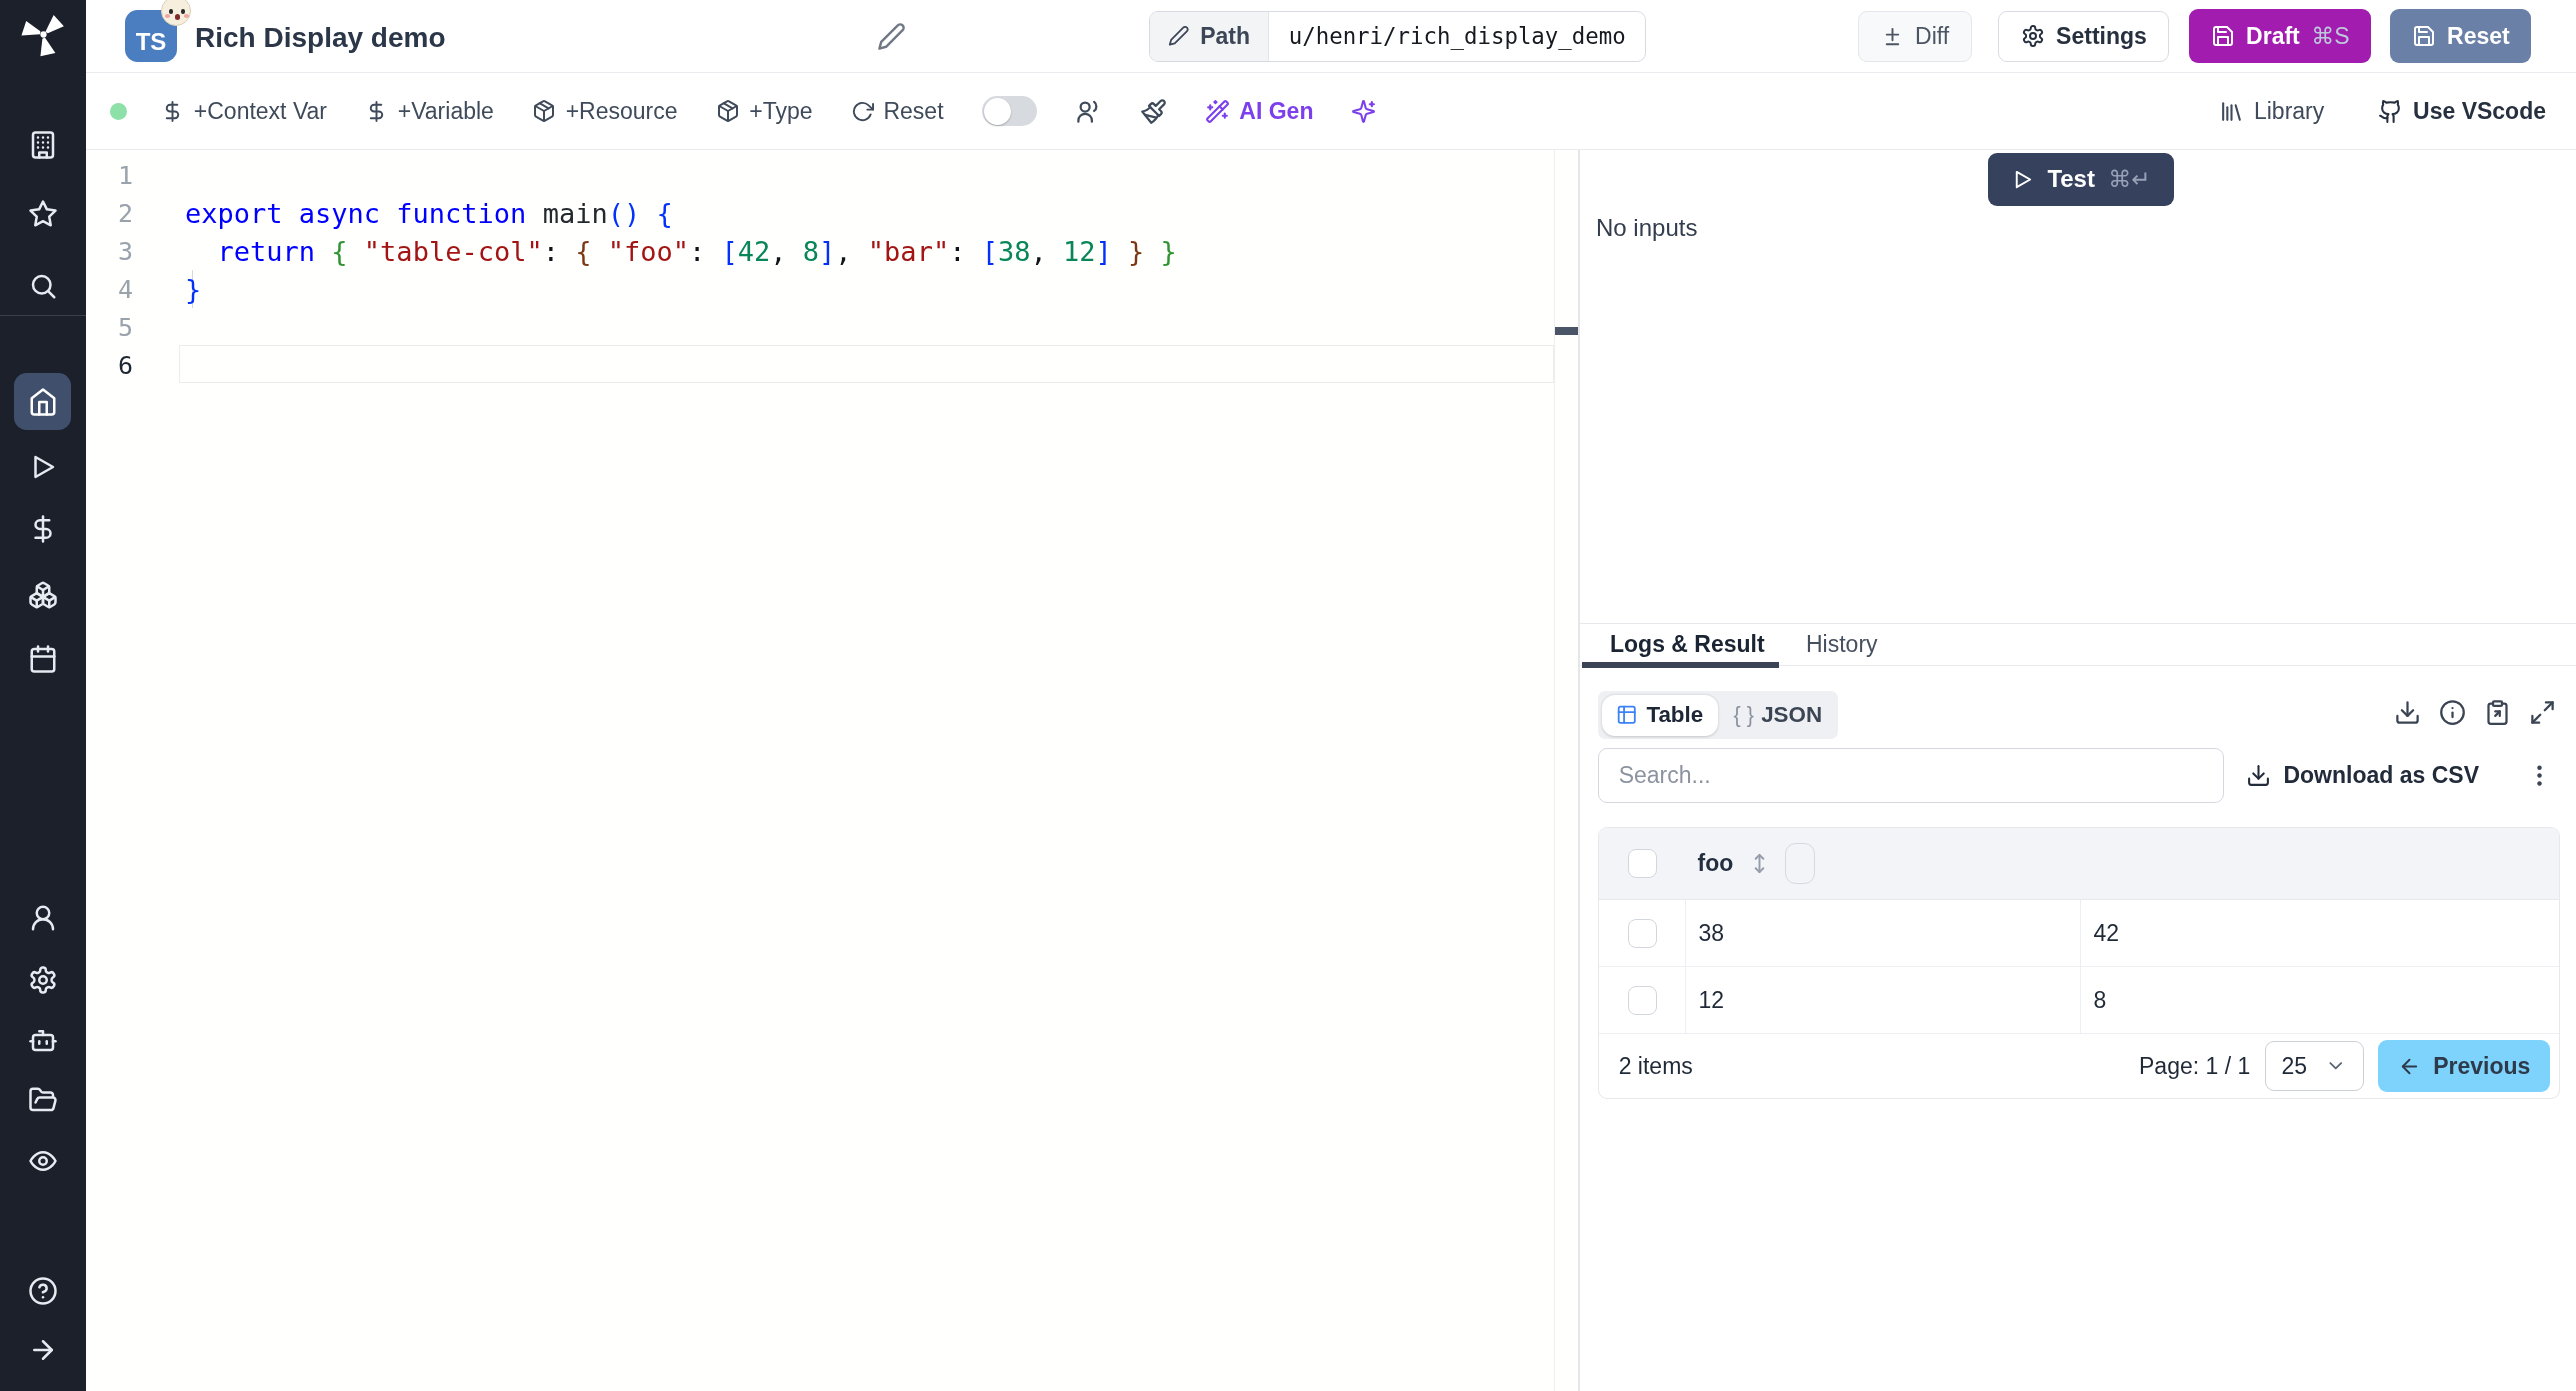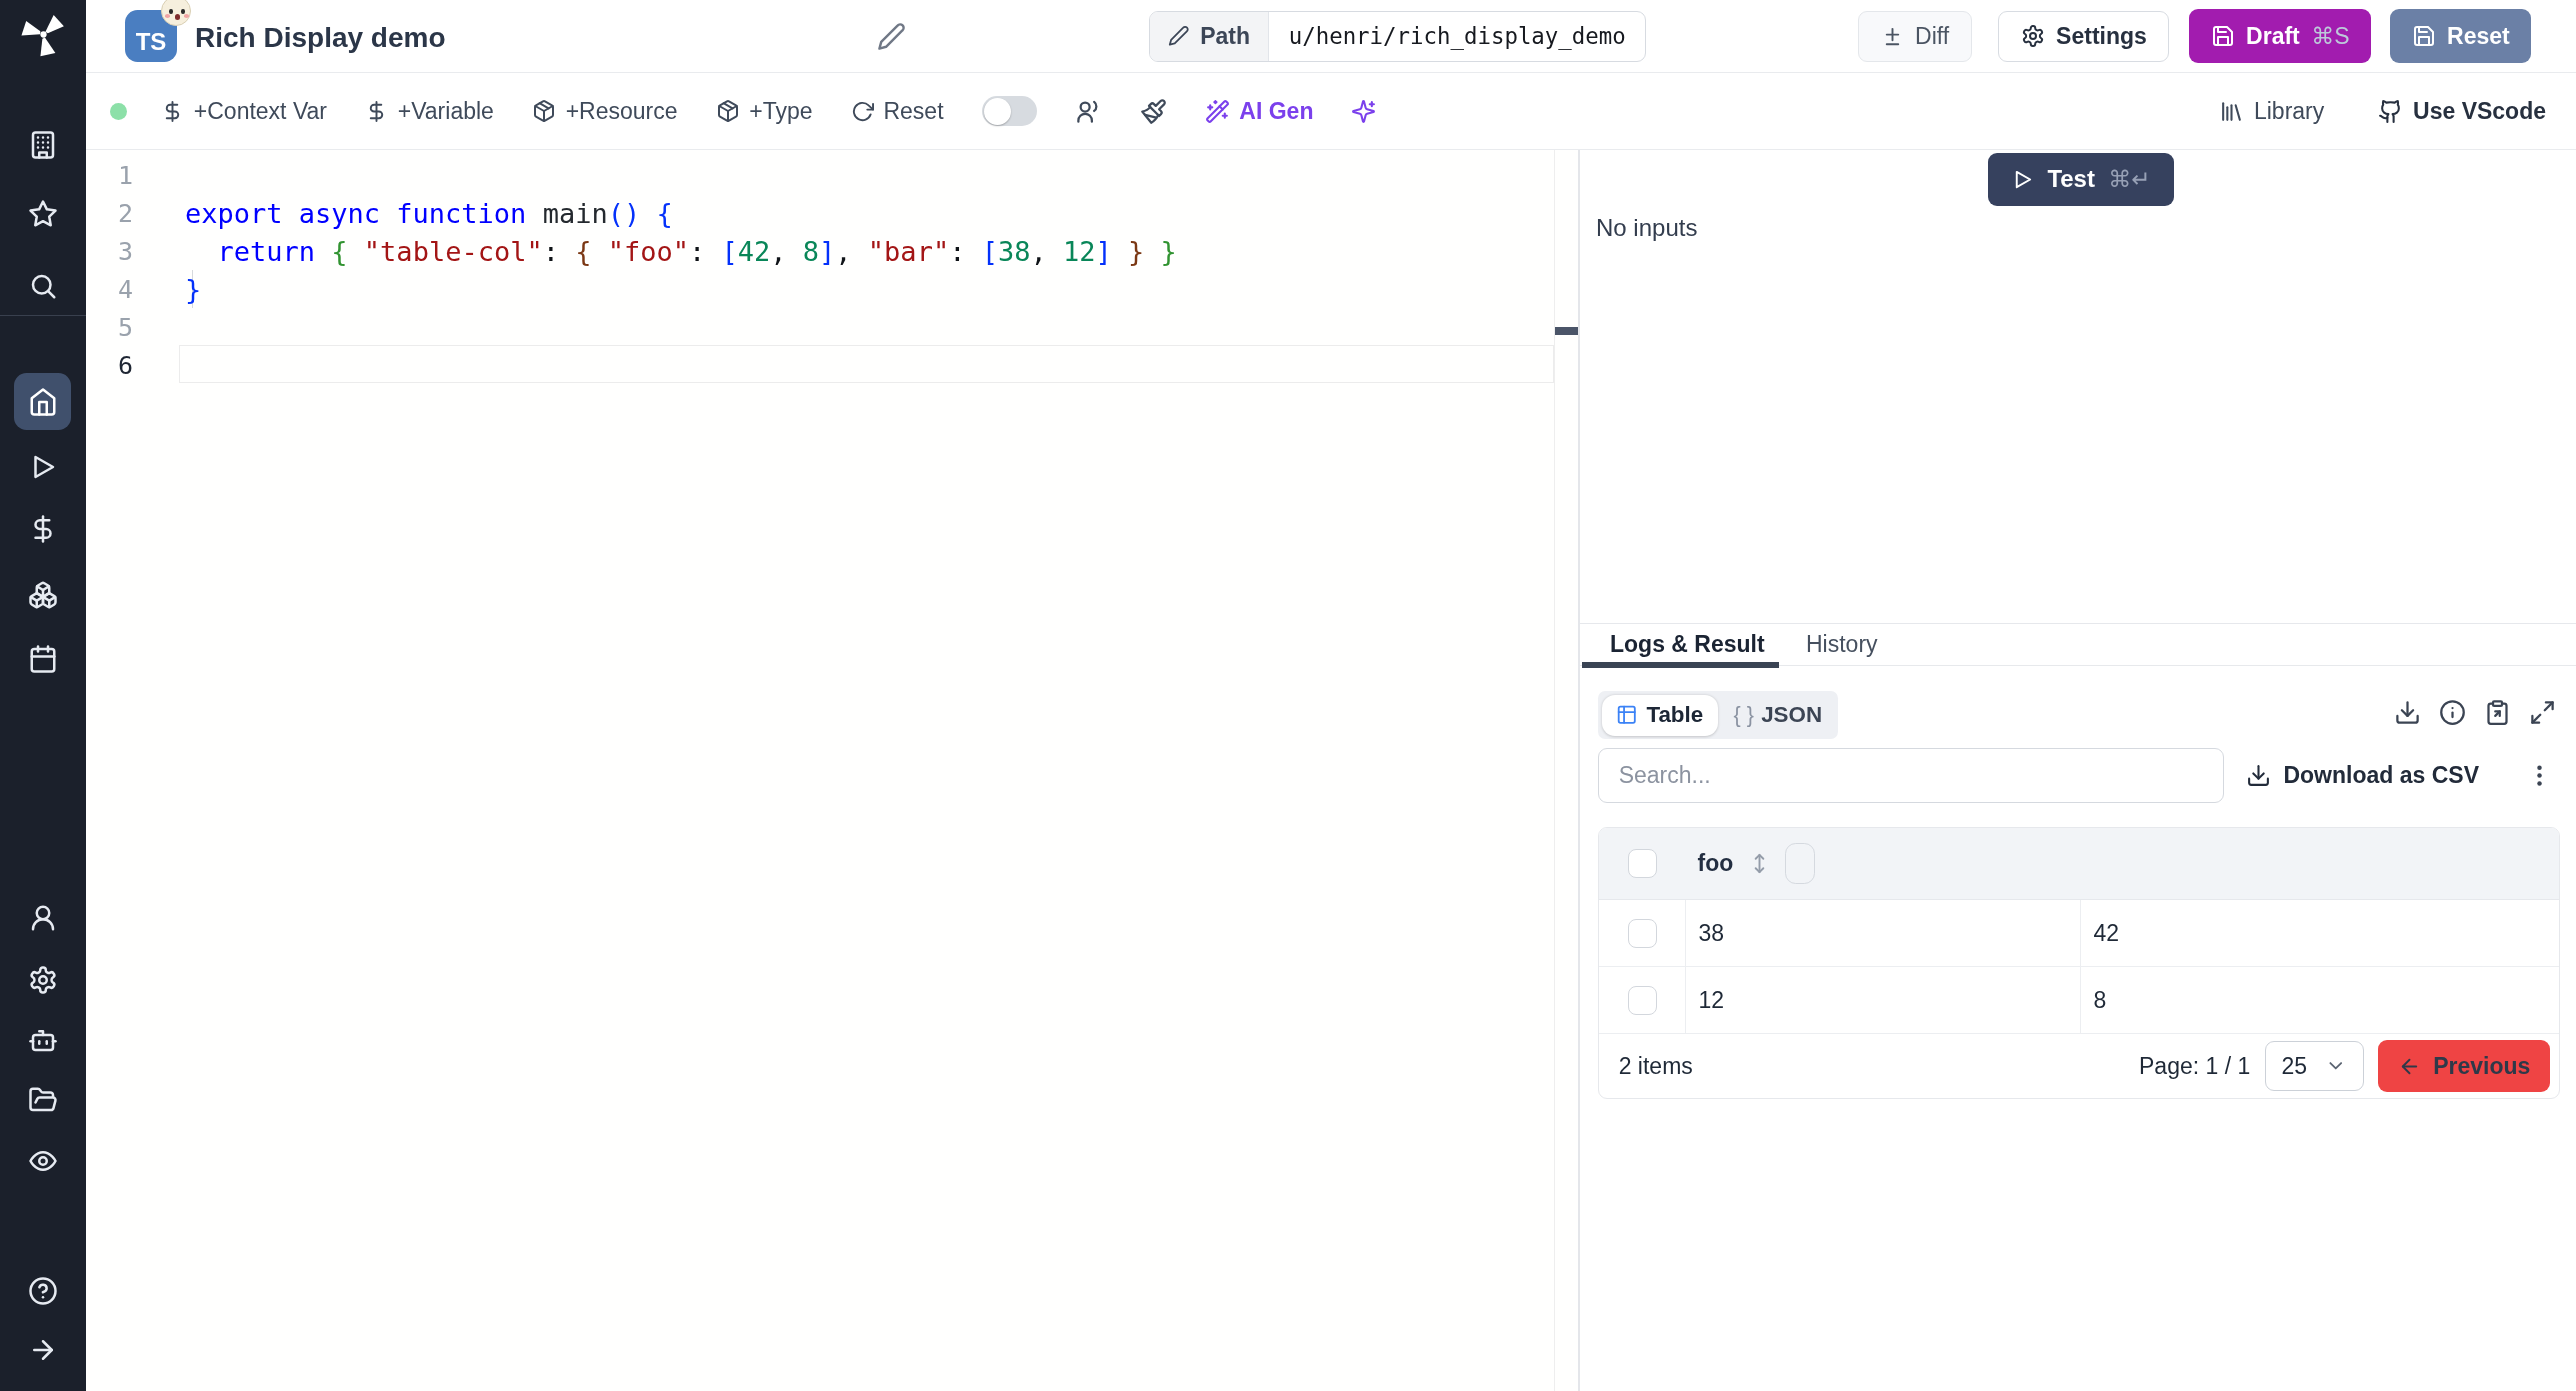--- a/index.html
+++ b/index.html
@@ -97,21 +97,21 @@
   .hcell { display:flex; align-items:center; gap:14.3px; }
   .hlabel { font-size:23px; font-weight:bold; color:#232e41; }
   .sort-ic { color:#949ca9; }
   .hsquare { width:30px; height:41px; border:1.8px solid #d5d9df; border-radius:10.7px; }
   .cellv { font-size:23px; color:#1f2937; }
   .tfoot { display:flex; height:64px; align-items:center; padding:0 9px 0 19.7px; }
   .items-count { font-size:23px; color:#1f2937; }
   .foot-right { margin-left:auto; display:flex; align-items:center; gap:14.3px; }
   .page-text { font-size:23px; color:#1f2937; }
   .page-select { display:flex; align-items:center; gap:18px; border:0.9px solid #ccd1d8; border-radius:9px; height:50px; padding:0 16px; font-size:23px; color:#1f2937; background:#fff; }
-  .prev-btn { display:flex; align-items:center; gap:12.5px; background:#ef4444; border-radius:9px; height:52px; padding:0 19.7px; font-size:23px; font-weight:600; color:#2e3949; }
+  .prev-btn { display:flex; align-items:center; gap:12.5px; background:#7dd3fc; border-radius:9px; height:52px; padding:0 19.7px; font-size:23px; font-weight:600; color:#2e3949; }
 </style>
 </head>
 <body>
 
 <div id="app">
 
   <div class="sidebar">
     <div class="side-logo">
       <svg width="47" height="47" viewBox="0 0 24 24" fill="#fff">
         <g>

